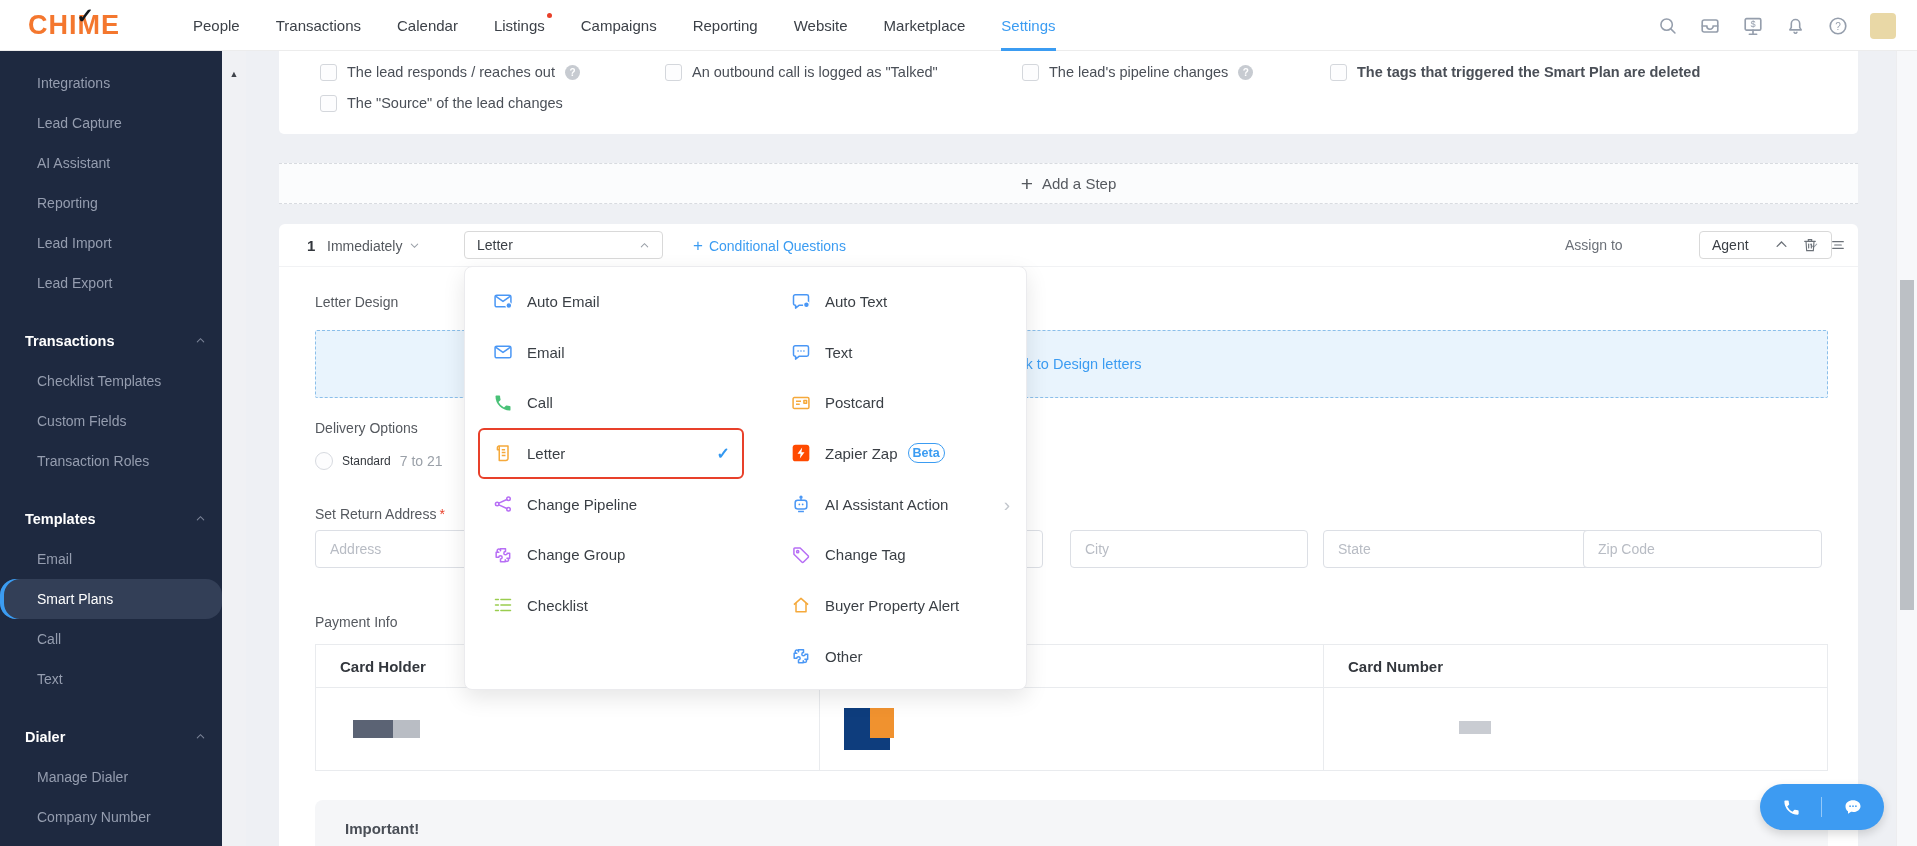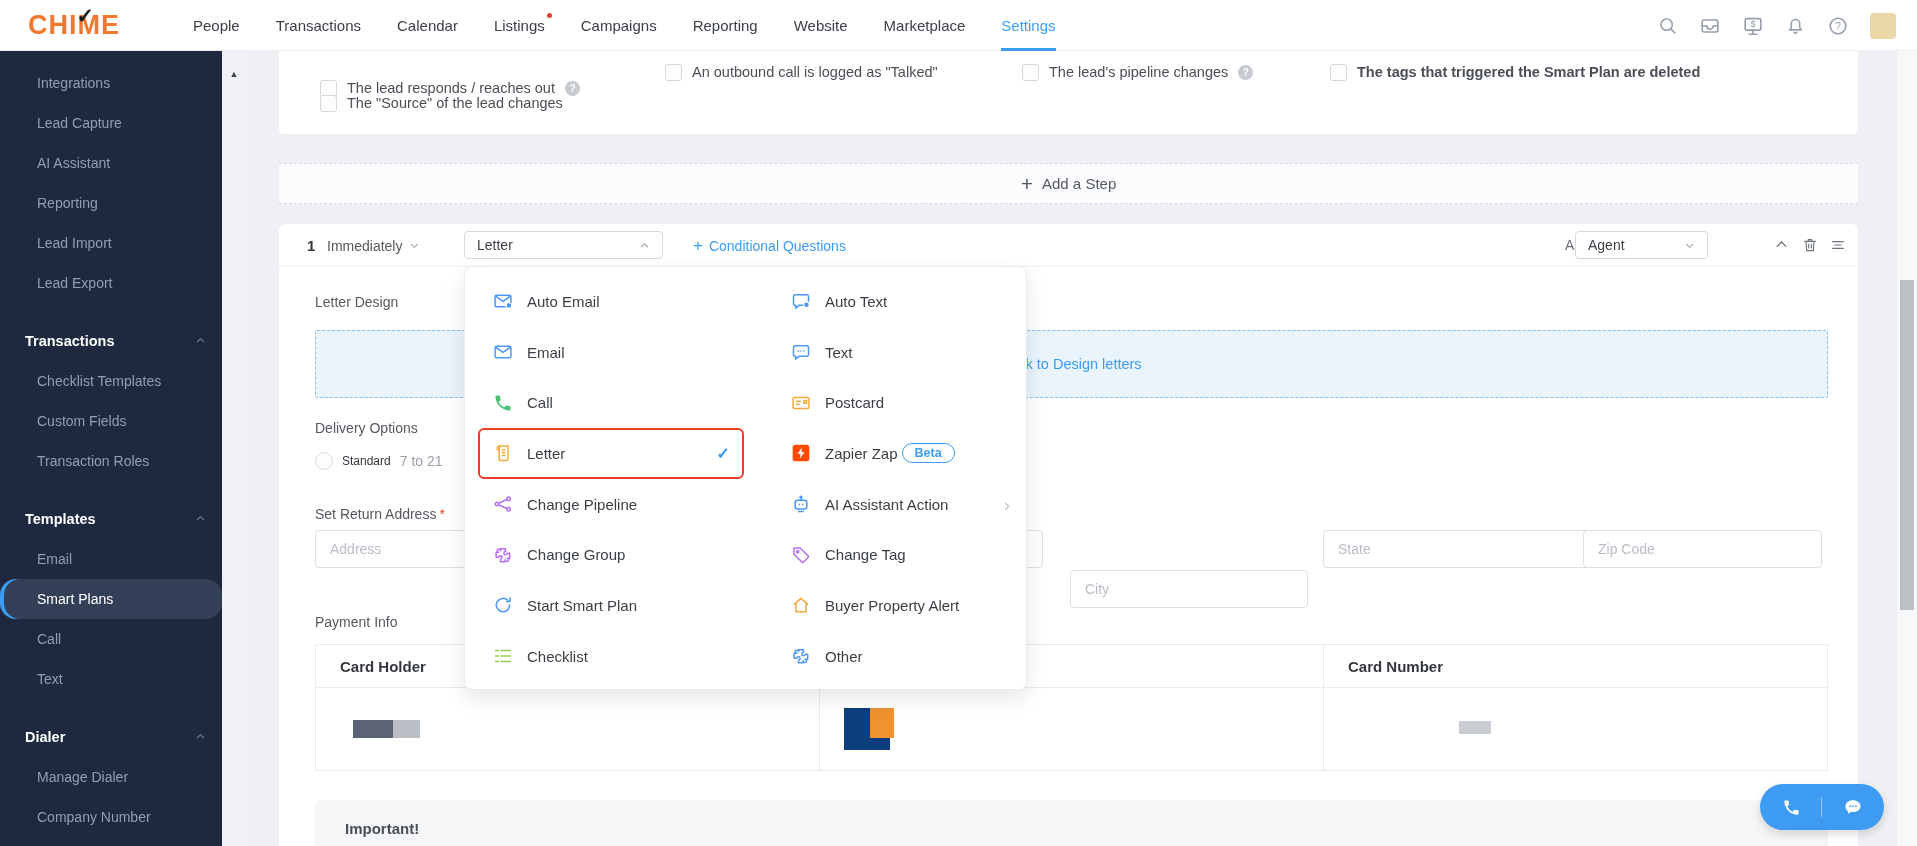--- a/index.html
+++ b/index.html
@@ -57,21 +57,21 @@
   
   #card-step { left:279px; top:224px; width:1579px; height:622px; border-radius:6px 6px 0 0; }
   #step-header { position:absolute; left:0; top:0; width:100%; height:43px; border-bottom:1px solid #f1f2f4; }
   #step-num { position:absolute; left:28px; top:0; line-height:43px; font-size:15px; font-weight:bold; color:#33373d; }
   #step-timing { position:absolute; left:48px; top:0; height:43px; display:flex; align-items:center; gap:7px;
                  font-size:14px; color:#55595f; cursor:pointer; }
   .sel { position:absolute; height:28px; top:7px; border:1px solid #d9d9d9; border-radius:4px; background:#fff;
          display:flex; align-items:center; padding:0 12px; font-size:14px; color:#3a3f45; cursor:pointer; }
   .sel .val { flex:1; }
   #action-select { left:185px; width:199px; }
-  #assign-select { left:1296px; width:133px; }
+  #assign-select { left:1420px; width:133px; }
   #cond-link { position:absolute; left:414px; top:0; height:43px; display:flex; align-items:center; gap:6px;
                color:#3b9cf2; font-size:14px; cursor:pointer; }
   #cond-link .plus { font-size:17px; font-weight:400; }
   #assign-label { position:absolute; left:1286px; top:0; line-height:43px; font-size:14px; color:#6b7078; }
   .hdr-ic { position:absolute; top:13px; color:#6b7178; cursor:pointer; }
   .sec-label { position:absolute; left:36px; font-size:14px; color:#55595f; }
   #design-box { position:absolute; left:36px; top:106px; width:1513px; height:68px; background:#e9f4fd;
                 border:1px dashed #8bbfea; border-radius:2px; display:flex; align-items:center;
                 justify-content:center; cursor:pointer; }
   #design-box span { color:#3b9cf2; font-size:14.5px; }
@@ -110,22 +110,22 @@
           z-index:40; padding-top:9px; }
   .menu-col { position:absolute; top:9px;text-align:center; }
   #menu-left { left:0; width:298px; }
   #menu-right { left:298px; right:0; }
   .mi { height:50.7px; display:flex; align-items:center; padding-left:28px; cursor:pointer; }
   .mi .ic { width:20px; height:20px; margin-right:14px; flex:none; }
   .mi .lb { font-size:15px; color:#3a3f45; white-space:nowrap; }
   .mi.selected { margin-left:13px; margin-right:19px; padding-left:13px;
                  border:2px solid #e8402a; border-radius:6px; }
   .mi .check { margin-left:auto; margin-right:12px; color:#3398f0; font-size:16px; font-weight:bold; }
-  .beta-pill { margin-left:4px; border:1.5px solid #3b9cf2; color:#3b9cf2; border-radius:12px;
-               font-size:12.5px; font-weight:bold; padding:2px 12px; }
+  .beta-pill { margin-left:10px; border:1.5px solid #3b9cf2; color:#3b9cf2; border-radius:12px;
+               font-size:12.5px; font-weight:bold; padding:2px 4px; }
   .mi .chev-r { margin-left:auto; margin-right:16px; color:#c2c6cc; font-size:19px; line-height:1; }
   .ic-blue { color:#4a97f5; } .ic-green { color:#49c177; } .ic-yellow { color:#f5a93b; }
   .ic-purple { color:#b76ef5; } .ic-lime { color:#9acd4f; }
   
   #float-pill { position:absolute; left:1760px; top:784px; width:124px; height:46px; background:#3d9bf2;
                 border-radius:23px; display:flex; align-items:center; z-index:70;
                 box-shadow:0 4px 10px rgba(0,0,0,.15); }
   #float-pill .half { width:62px; display:flex; justify-content:center; color:#fff; cursor:pointer; }
   #float-pill .div { width:1px; height:20px; background:rgba(255,255,255,.45); position:absolute; left:61px; top:13px; }
 </style>
@@ -216,21 +216,21 @@
           </svg></span>
       </div>
     <div class="sb-item">Manage Dialer</div>
     <div class="sb-item">Company Number</div>
   </div>
   <div id="sidebar-scroll">
       <span class="up">▲</span>
     </div>
 
   <div class="card" id="card-triggers">
-    <div class="trigger" style="left:41px; top:9px;margin-top:16px;">
+    <div class="trigger" style="left:41px; top:9px;">
       <span class="cbx"></span>
       <span class="trig-label">The lead responds / reaches out</span>
       <span class="help">?</span>
     </div>
     <div class="trigger" style="left:386px; top:9px;">
       <span class="cbx"></span>
       <span class="trig-label">An outbound call is logged as "Talked"</span>
     </div>
     <div class="trigger" style="left:743px; top:9px;">
       <span class="cbx"></span>
@@ -296,21 +296,21 @@
 
     <span class="sec-label" style="top:196px;">Delivery Options</span>
     <div id="radio-row">
       <span class="radio"></span>
       <span class="opt">Standard</span>
       <span class="det">7 to 21</span>
     </div>
 
     <span class="sec-label" id="return-label"><span>Set Return Address</span><span class="req">*</span></span>
     <input class="addr-input" style="left: 36px; width: 728px;" placeholder="Address">
-    <input class="addr-input" style="left: 791px; width: 238px; margin-top: 40px;" placeholder="City">
+    <input class="addr-input" style="left: 791px; width: 238px;" placeholder="City">
     <input class="addr-input" style="left: 1044px; width: 282px;" placeholder="State">
     <input class="addr-input" style="left: 1304px; width: 239px;" placeholder="Zip Code">
 
     <span class="sec-label" style="top:390px;">Payment Info</span>
     <div id="pay-table">
       <div class="pt-row pt-head">
         <div class="pt-cell pt-c1">
             <span>Card Holder</span>
           </div>
         <div class="pt-cell pt-c2"></div>
@@ -382,27 +382,20 @@
             </svg></span>
         <span class="lb">Change Pipeline</span>
       </div>
       <div class="mi">
         <span class="ic ic-purple"><svg width="20" height="20" viewBox="0 0 24 24" fill="none" stroke="currentColor" stroke-width="1.8" stroke-linejoin="round">
               <path d="M9 4.5h6v3.3a2 2 0 1 0 2 2h3v6h-3.3a2 2 0 1 1-2 2V20H9v-3.2a2 2 0 1 0-2-2H3.8v-6H7a2 2 0 1 1 2-2z"></path>
             </svg></span>
         <span class="lb">Change Group</span>
       </div>
       <div class="mi">
-        <span class="ic ic-blue"><svg width="20" height="20" viewBox="0 0 24 24" fill="none" stroke="currentColor" stroke-width="1.8" stroke-linecap="round">
-              <path d="M20 12a8 8 0 1 1-2.3-5.6"></path>
-              <path d="M20.5 3.5v4.2h-4.2"></path>
-            </svg></span>
-        <span class="lb">Start Smart Plan</span>
-      </div>
-      <div class="mi">
         <span class="ic ic-lime"><svg width="20" height="20" viewBox="0 0 24 24" fill="none" stroke="currentColor" stroke-width="1.8" stroke-linecap="round">
               <path d="M9.5 5.5H21M9.5 12H21M9.5 18.5H21M3 5.5h3.5M3 12h3.5M3 18.5h3.5"></path>
             </svg></span>
         <span class="lb">Checklist</span>
       </div>
     </div>
     <div class="menu-col" id="menu-right">
       <div class="mi">
         <span class="ic ic-blue"><svg width="20" height="20" viewBox="0 0 24 24" fill="none" stroke="currentColor" stroke-width="1.8" stroke-linejoin="round">
               <path d="M5 4.5h14a2 2 0 0 1 2 2v8.5a2 2 0 0 1-2 2H10l-4.5 3.5v-3.5H5a2 2 0 0 1-2-2V6.5a2 2 0 0 1 2-2z"></path>

